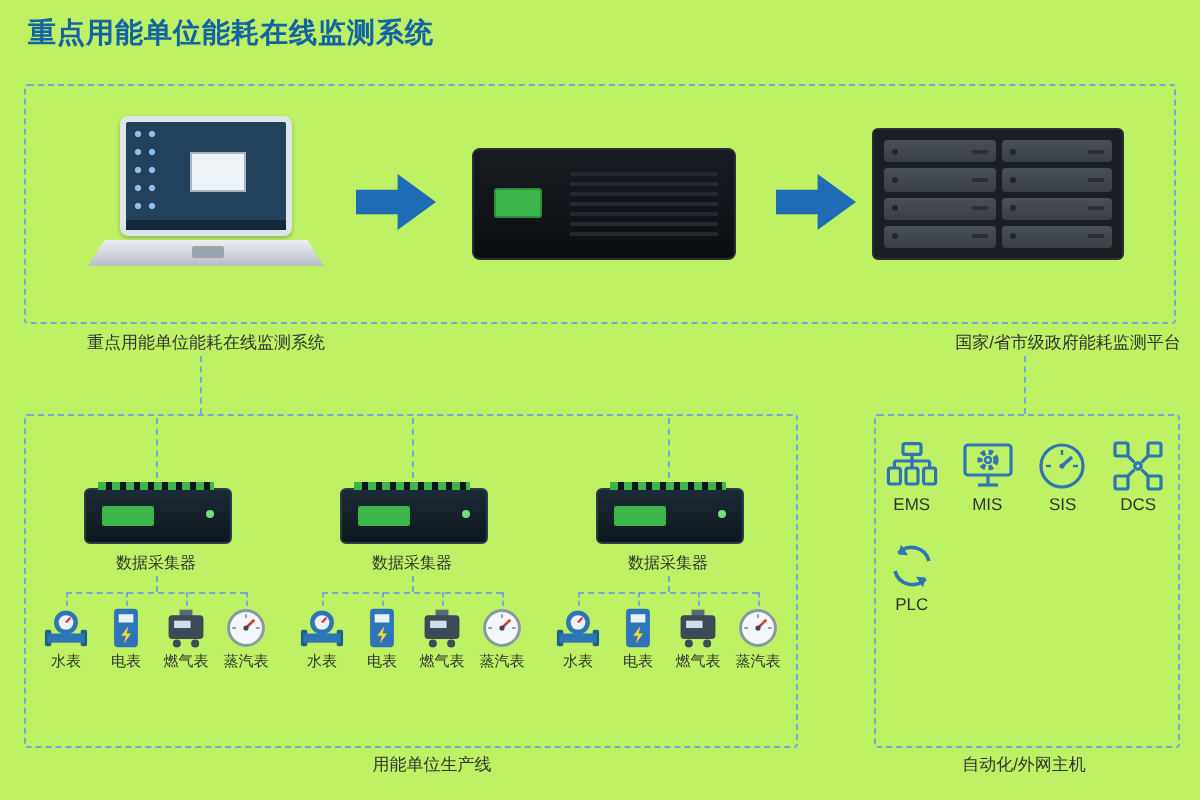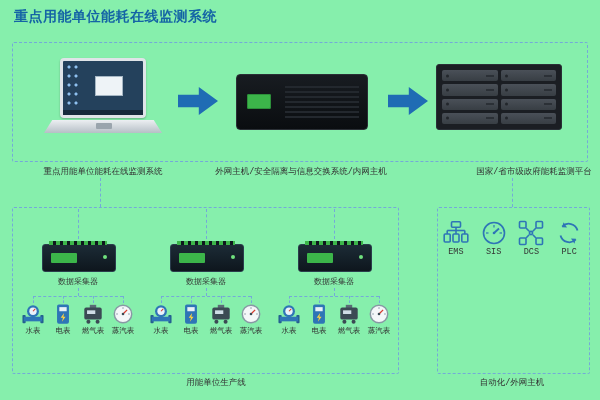--- a/index.html
+++ b/index.html
@@ -1,16 +1,16 @@
 <!DOCTYPE html>
 <html><head>
 <meta charset="utf-8">
 <style>
   html,body{margin:0;padding:0;background:#ffffff;}
-  .canvas{position:relative;width:600px;height:400px;background:#86efac;font-family:Liberation Mono, monospace;overflow:hidden;}
+  .canvas{position:relative;width:600px;height:400px;background:#bef264;font-family:Liberation Sans, sans-serif;overflow:hidden;}
 
   .title{position:absolute;left:14px;top:8px;margin:0;font-size:14px;font-weight:bold;color:#1464a5;letter-spacing:.5px;}
 
   .dashed-box{position:absolute;border:1px dashed #74a9d8;border-radius:2px;}
   .top-box{left:12px;top:42px;width:574px;height:118px;}
   .left-box{left:12px;top:207px;width:385px;height:165px;}
   .right-box{left:437px;top:207px;width:151px;height:165px;}
 
   .caption{position:absolute;font-size:8.5px;color:#333;text-align:center;transform:translateX(-50%);white-space:nowrap;}
   .flow-caption{top:166px;}
@@ -106,21 +106,20 @@
     <div class="bay"></div>
     <div class="bay"></div>
     <div class="bay"></div>
     <div class="bay"></div>
     <div class="bay"></div>
     <div class="bay"></div>
     <div class="bay"></div>
   </div>
 
   <div class="caption flow-caption cap1">重点用能单位能耗在线监测系统</div>
-  <div class="caption flow-caption cap2">外网主机/安全隔离与信息交换系统/内网主机</div>
   <div class="caption flow-caption cap3">国家/省市级政府能耗监测平台</div>
 
   <div class="vline vline1"></div>
   <div class="vline vline2"></div>
 
   <div class="dashed-box left-box"></div>
   <div class="drop d1"></div>
   <div class="drop d2"></div>
   <div class="drop d3"></div>
 
@@ -302,20 +301,32 @@
             <rect x="1.2" y="14" width="6" height="8" rx="1"></rect>
             <rect x="10" y="14" width="6" height="8" rx="1"></rect>
             <rect x="18.8" y="14" width="6" height="8" rx="1"></rect>
           </g>
         </svg>
       <span class="sys-label">EMS</span>
     </div>
     <div class="sys-item">
       <svg viewBox="0 0 26 26">
           <g fill="none" stroke="#2e75b6" stroke-width="1.6">
+            <rect x="1.5" y="2.5" width="23" height="15" rx="1.5"></rect>
+            <line x1="13" y1="17.5" x2="13" y2="22"></line>
+            <line x1="8" y1="22.5" x2="18" y2="22.5"></line>
+            <circle cx="13" cy="10" r="4" stroke-width="2.6" stroke-dasharray="2.2 1.6"></circle>
+            <circle cx="13" cy="10" r="1.5" stroke-width="1.2"></circle>
+          </g>
+        </svg>
+      <span class="sys-label">MIS</span>
+    </div>
+    <div class="sys-item">
+      <svg viewBox="0 0 26 26">
+          <g fill="none" stroke="#2e75b6" stroke-width="1.6">
             <circle cx="13" cy="13" r="10.5"></circle>
             <line x1="13" y1="5" x2="13" y2="7.5" stroke-width="1.2"></line>
             <line x1="5" y1="13" x2="7.5" y2="13" stroke-width="1.2"></line>
             <line x1="21" y1="13" x2="18.5" y2="13" stroke-width="1.2"></line>
             <line x1="13" y1="13" x2="18" y2="8.5" stroke-width="1.8"></line>
           </g>
           <circle cx="13" cy="13" r="1.3" fill="#2e75b6"></circle>
         </svg>
       <span class="sys-label">SIS</span>
     </div>

